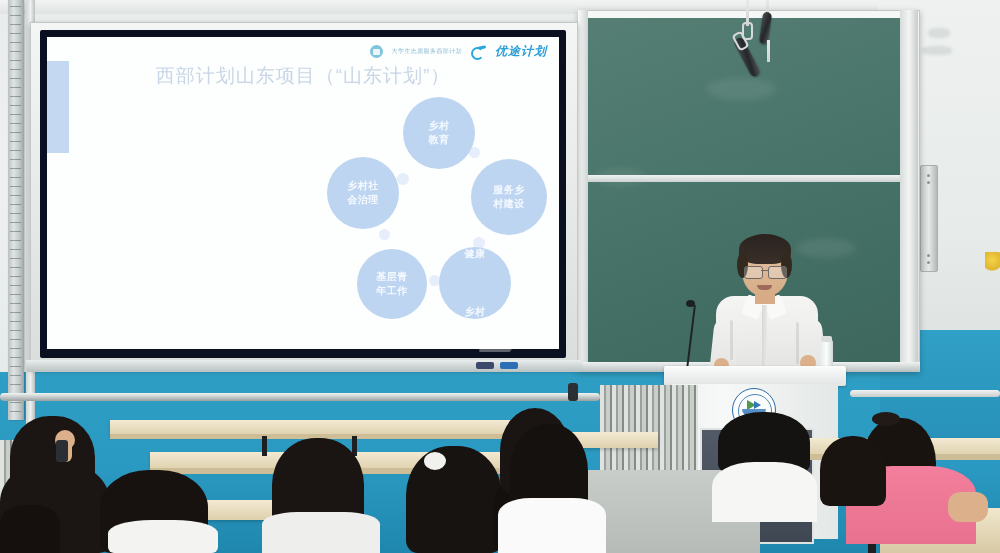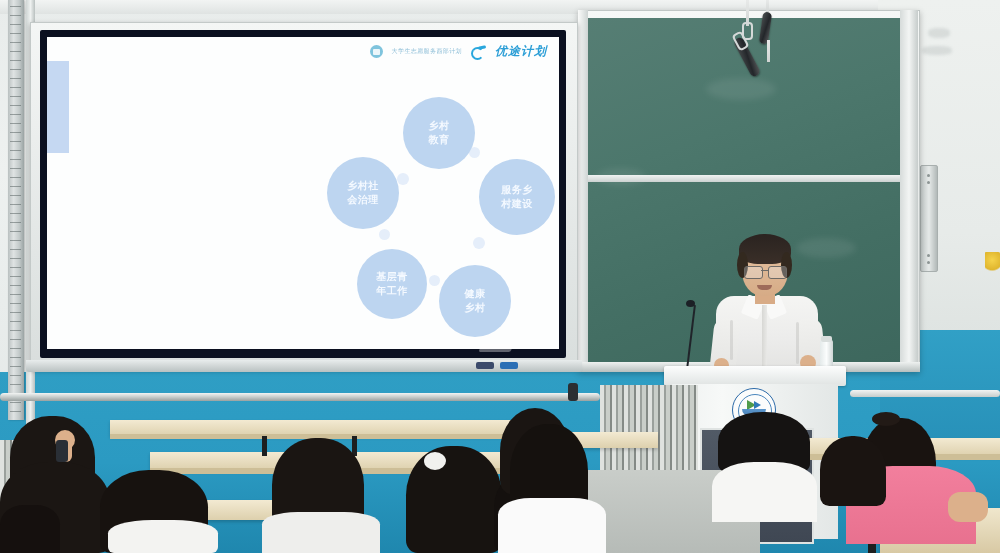--- a/index.html
+++ b/index.html
@@ -260,38 +260,39 @@
   <div class="slide">
     <div class="slide-accent"></div>
 
     <div class="slide-logos">
       <span class="logo-mark"></span>
       <span class="logo-txt">大学生志愿服务西部计划</span>
       <span class="logo2-mark"></span>
       <span class="logo-txt2">优途计划</span>
     </div>
 
+    <div class="slide-title">西部计划山东项目（“山东计划”）</div>
 
 
     <div class="circle-wrap">
       <div class="dot" style="left:76px;top:76px;width:12px;height:12px;"></div>
       <div class="dot" style="left:148px;top:50px;width:11px;height:11px;"></div>
       <div class="dot" style="left:152px;top:140px;width:12px;height:12px;"></div>
       <div class="dot" style="left:108px;top:178px;width:11px;height:11px;"></div>
       <div class="dot" style="left:58px;top:132px;width:11px;height:11px;"></div>
 
       <div class="bubble" style="left:82px;top:0px;width:72px;height:72px;">
         <span>乡村</span>
         <span>教育</span>
       </div>
-      <div class="bubble" style="left:158px;top:62px;width:76px;height:76px;">
+      <div class="bubble" style="left:150px;top:62px;width:76px;height:76px;">
         <span>服务乡</span>
         <span>村建设</span>
       </div>
-      <div class="bubble" style="left:118px;top:168px;width:72px;height:72px;">
+      <div class="bubble" style="left:118px;top:150px;width:72px;height:72px;justify-content:space-between;">
         <span>健康</span>
         <span>乡村</span>
       </div>
       <div class="bubble" style="left:6px;top:60px;width:72px;height:72px;">
         <span>乡村社</span>
         <span>会治理</span>
       </div>
       <div class="bubble" style="left:36px;top:152px;width:70px;height:70px;">
         <span>基层青</span>
         <span>年工作</span>

